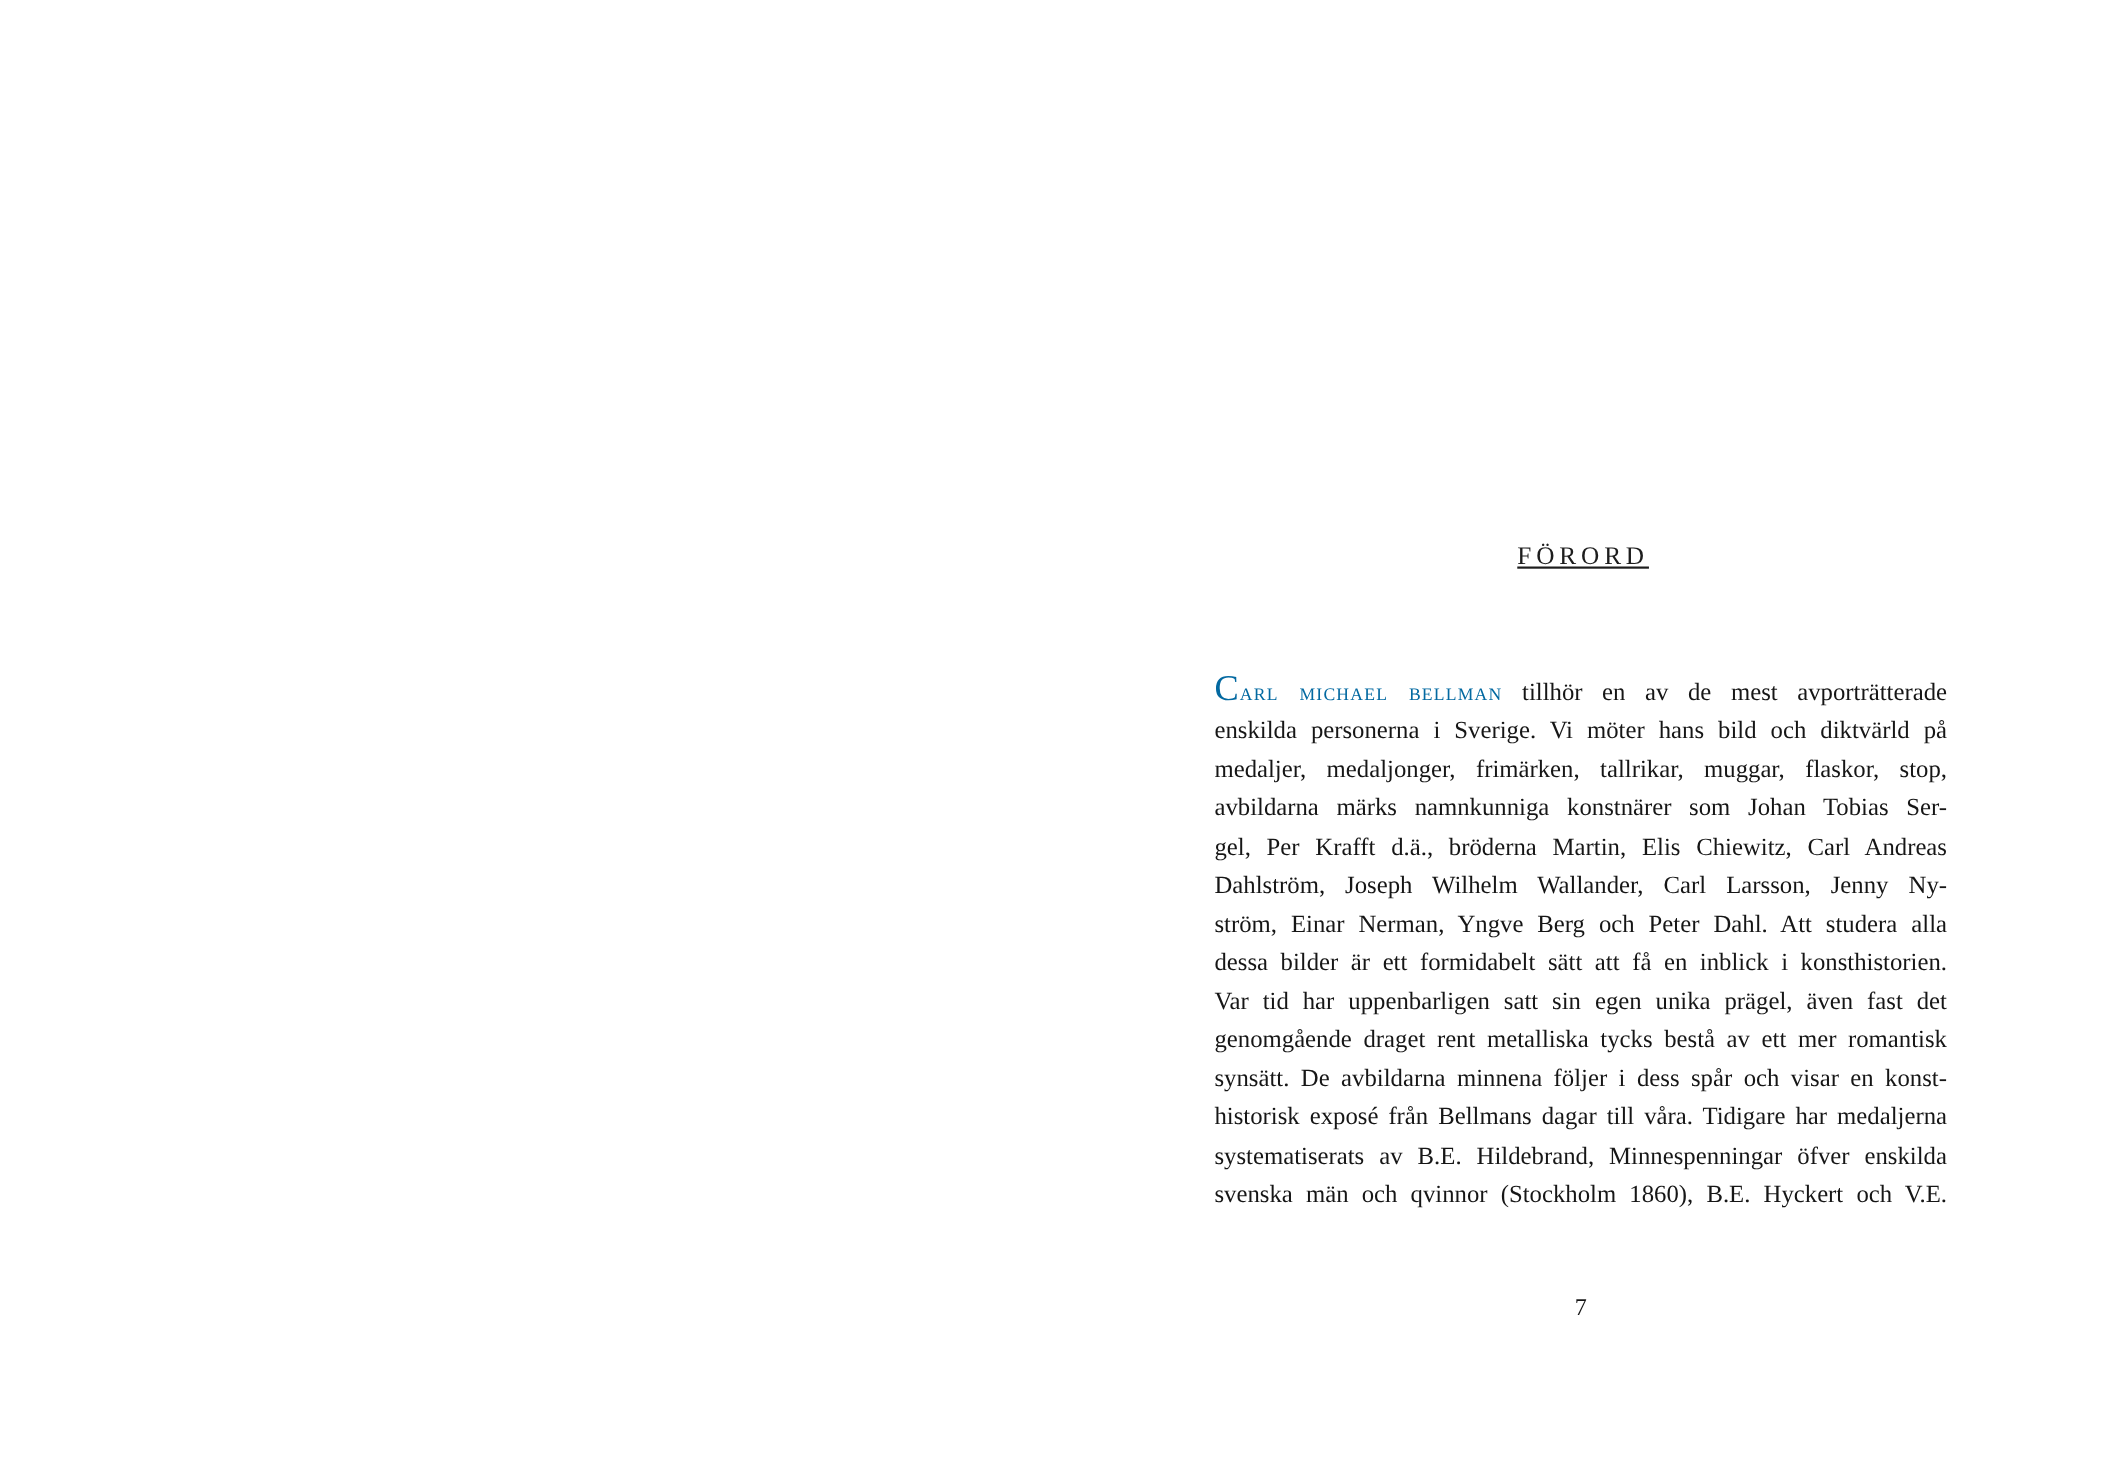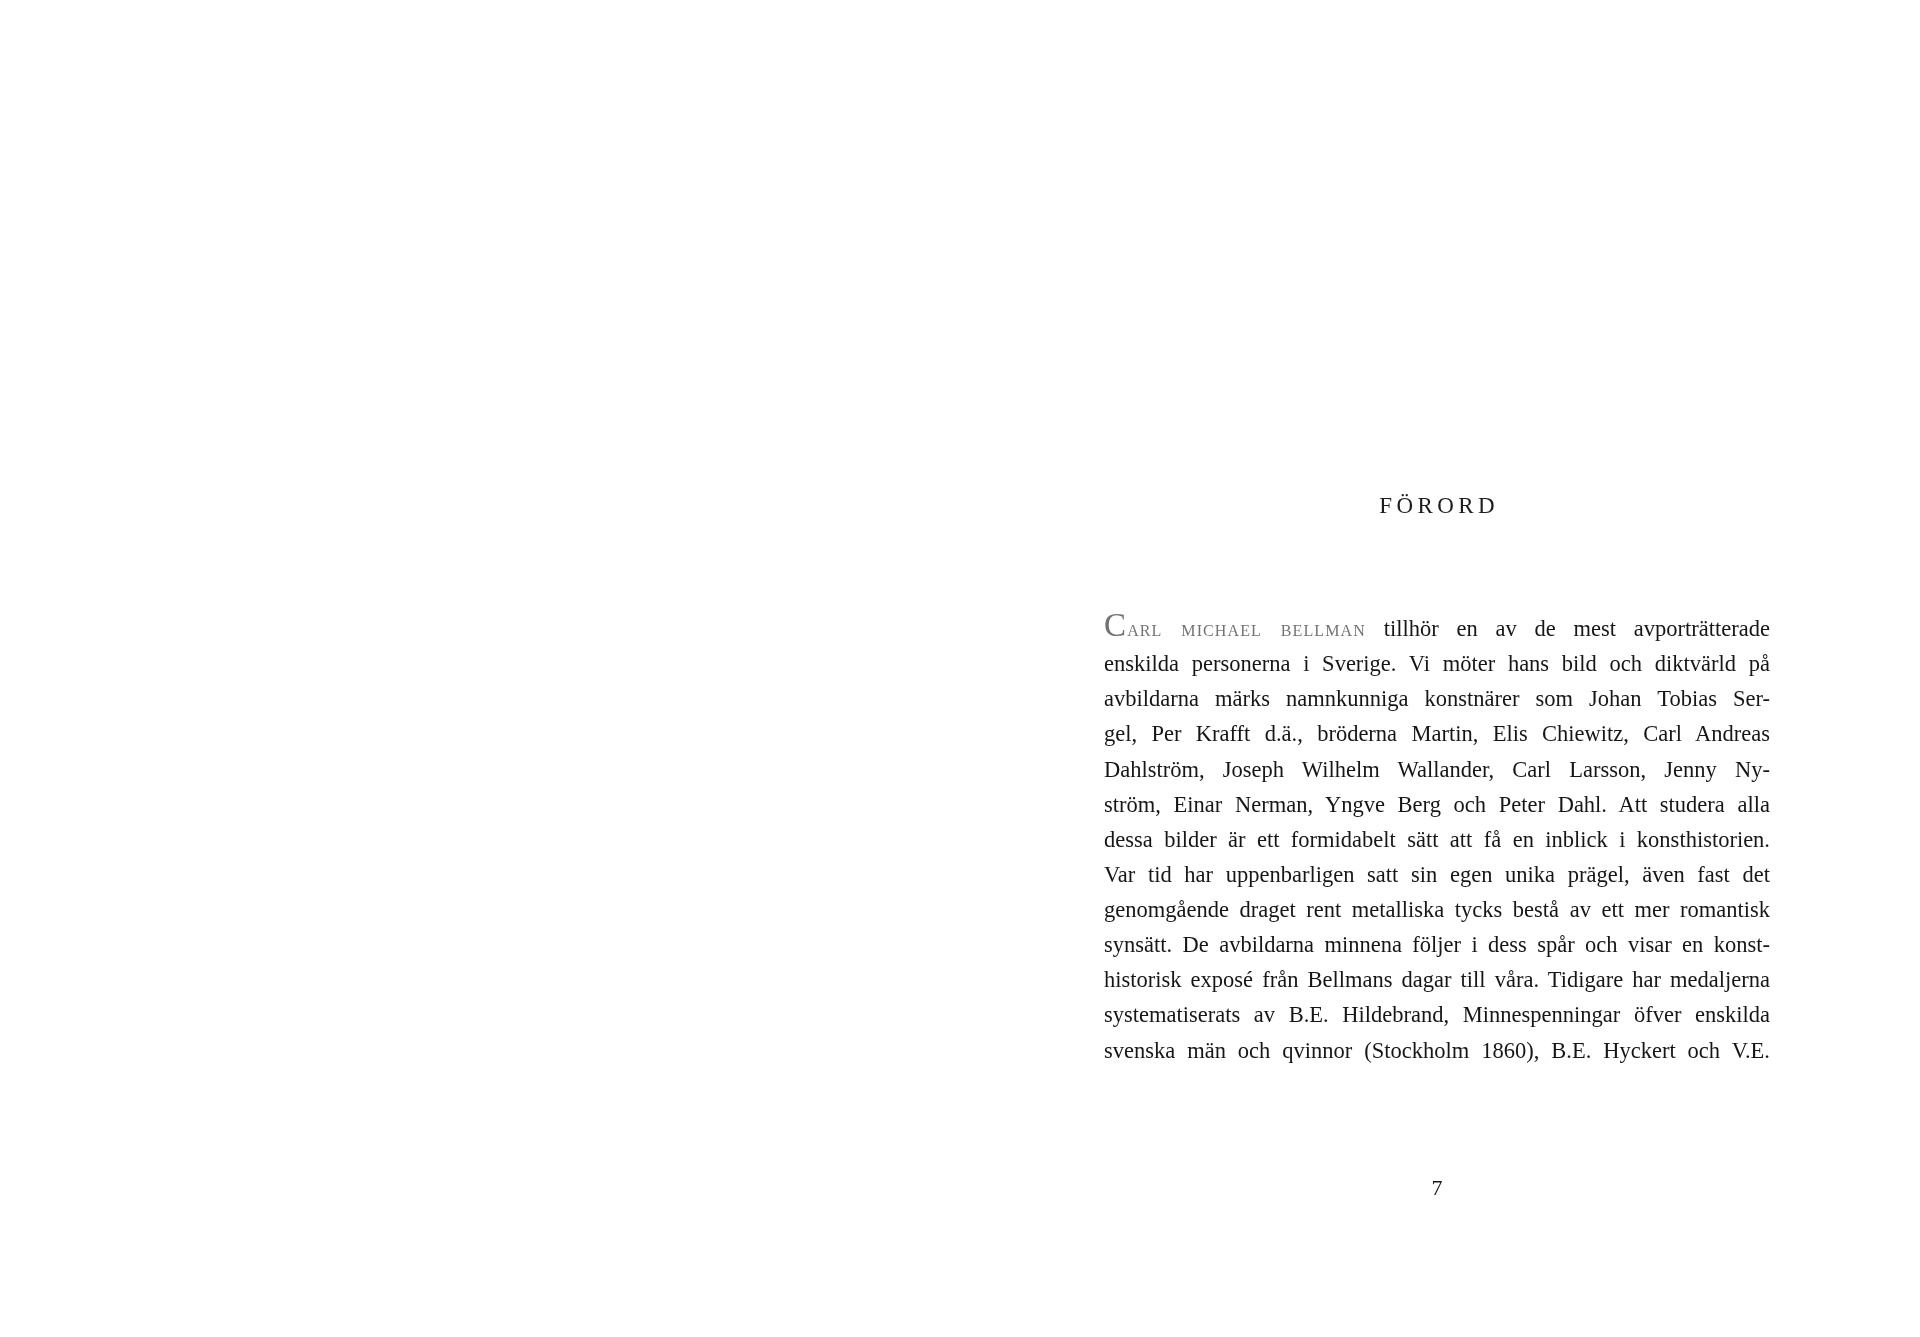--- a/index.html
+++ b/index.html
@@ -40,41 +40,42 @@
   .title {
     position: absolute;
     left: 144px; top: 494px;
     width: 666px;
     text-align: center;
     font-size: 23px;
     line-height: 1;
     letter-spacing: 4.4px;
     text-indent: 4.4px; 
     color: #1d1d1d;
+    text-decoration: underline;
   }
   .paragraph {
     position: absolute;
     left: 144px; top: 611px;
     width: 666px;
     font-size: 22.5px;
     line-height: 35.14px;
     color: #161616;
     text-justify: inter-word;
   }
   .line {
     height: 35.14px;
     text-align: justify;
     text-align-last: justify;
     white-space: normal;
     overflow: visible;
   }
   .leadin {
     font-variant: small-caps;
     letter-spacing: 1.1px;
-    color: #737373;
+    color: #0369a1;
   }
   .leadin-initial {
     font-size: 33px;
     line-height: 0; 
   }
   .page-number {
     position: absolute;
     left: 144px; top: 1177px;
     width: 666px;
     text-align: center;
@@ -87,20 +88,21 @@
 <body>
 
 <div class="spread">
   <div class="left-page"></div>
   <div class="divider"></div>
   <div class="right-page">
     <div class="title">FÖRORD</div>
     <div class="paragraph">
         <div class="line"><span class="leadin"><span class="leadin-initial">C</span>arl michael bellman</span> tillhör en av de mest avporträtterade</div>
         <div class="line">enskilda personerna i Sverige. Vi möter hans bild och diktvärld på</div>
+        <div class="line">medaljer, medaljonger, frimärken, tallrikar, muggar, flaskor, stop,</div>
         <div class="line">avbildarna märks namnkunniga konstnärer som Johan Tobias Ser-</div>
         <div class="line">gel, Per Krafft d.ä., bröderna Martin, Elis Chiewitz, Carl Andreas</div>
         <div class="line">Dahlström, Joseph Wilhelm Wallander, Carl Larsson, Jenny Ny-</div>
         <div class="line">ström, Einar Nerman, Yngve Berg och Peter Dahl. Att studera alla</div>
         <div class="line">dessa bilder är ett formidabelt sätt att få en inblick i konsthistorien.</div>
         <div class="line">Var tid har uppenbarligen satt sin egen unika prägel, även fast det</div>
         <div class="line">genomgående draget rent metalliska tycks bestå av ett mer romantisk</div>
         <div class="line">synsätt. De avbildarna minnena följer i dess spår och visar en konst-</div>
         <div class="line">historisk exposé från Bellmans dagar till våra. Tidigare har medaljerna</div>
         <div class="line">systematiserats av B.E. Hildebrand, Minnespenningar öfver enskilda</div>

